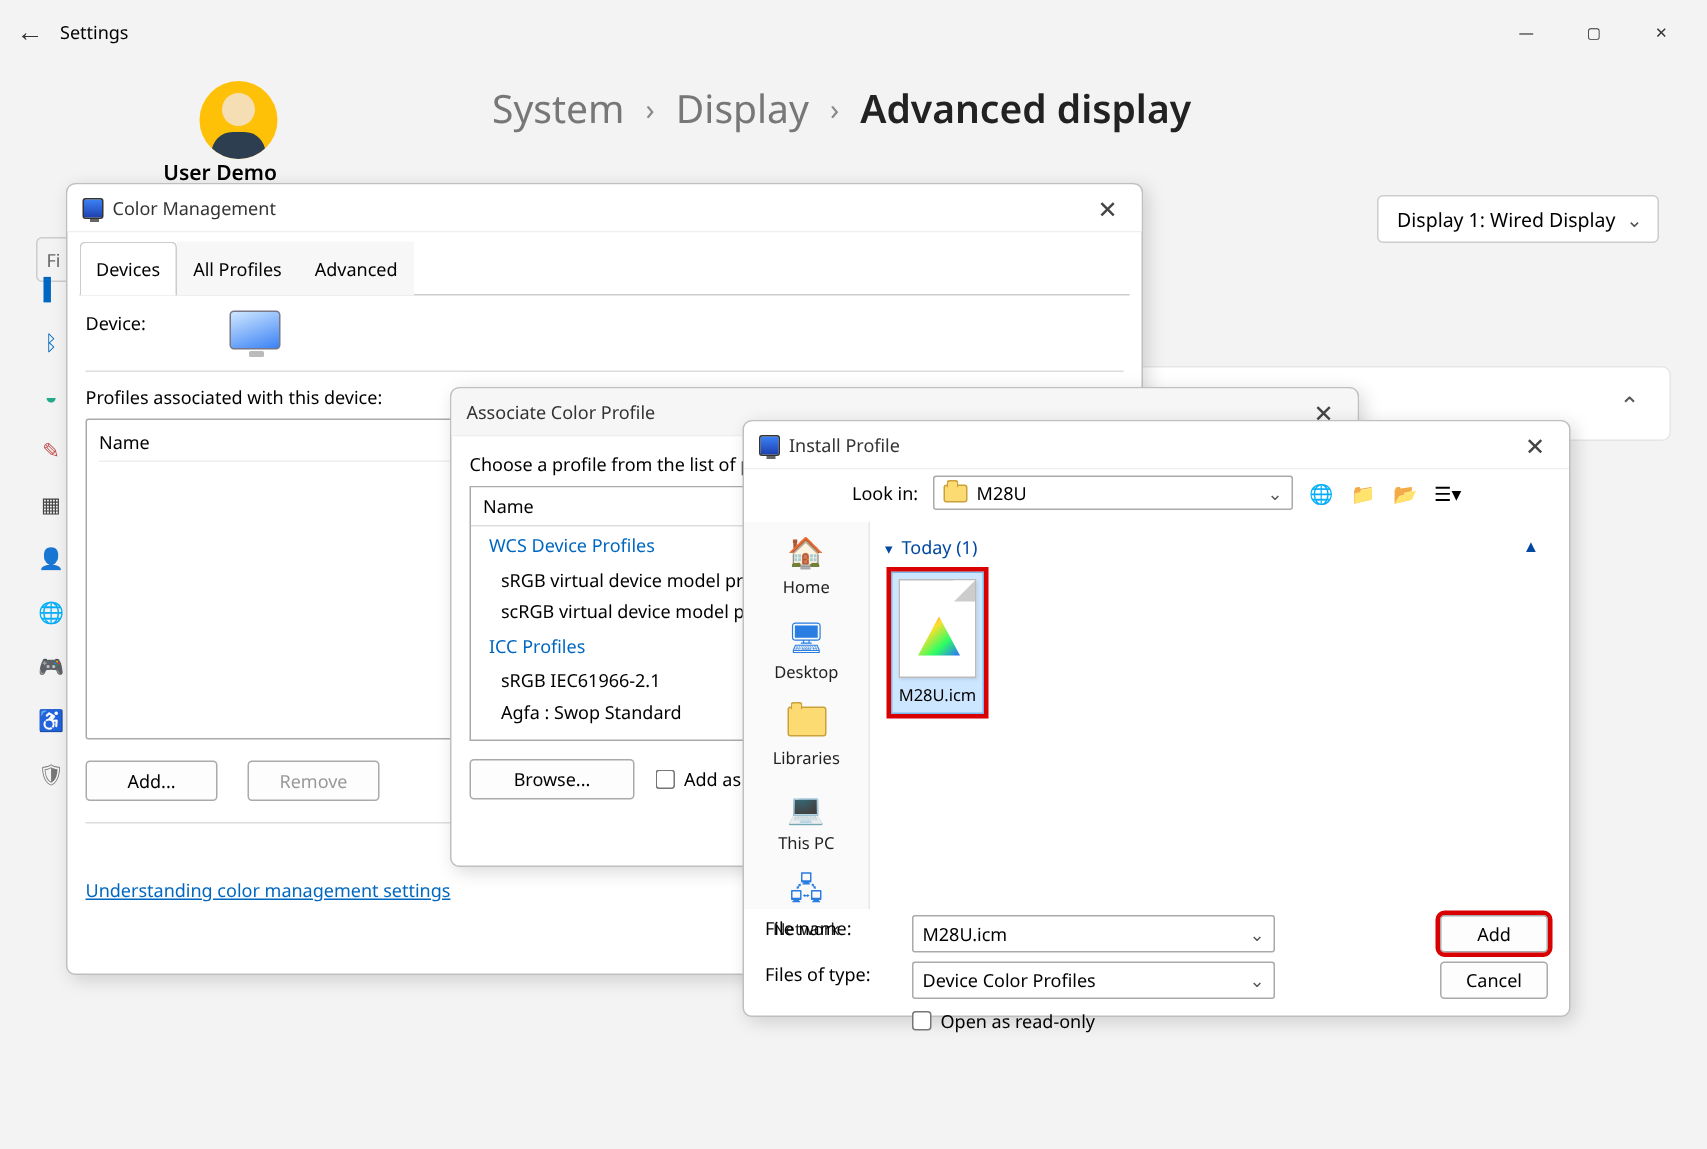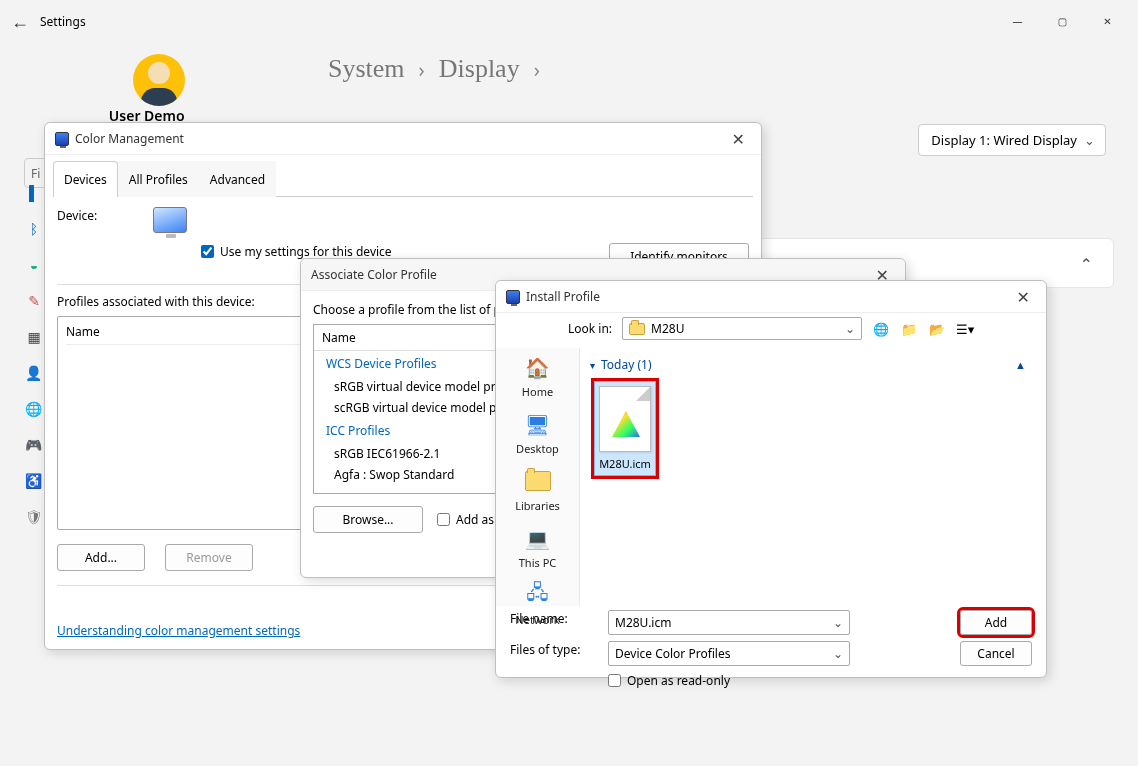--- a/index.html
+++ b/index.html
@@ -20,21 +20,21 @@
   .avatar::after { content:""; position:absolute; width:36px; height:20px; background:#2c3e50; border-radius: 14px 14px 0 0; bottom:-2px; left:8px; }
   .user-block { display:flex; align-items:center; margin-bottom: 18px; flex-direction: column; }
   .user-name { font-size: 14px; font-weight: 600; }
   .user-email { font-size: 11px; color: #555; }
   .search-stub { width:30px; height:30px; border:1px solid #ccc; border-radius:4px; display:flex; align-items:center; padding:0 6px; font-size:12px; color:#666; }
   .sidebar-strip { position:absolute; left:24px; top:182px; width:28px; display:flex; flex-direction:column; gap:16px; }
   .sidebar-strip .ico { width:20px; height:20px; display:flex; align-items:center; justify-content:center; font-size:14px; }
 
   .main-col { flex:1; padding-top: 12px; }
   .breadcrumb { font-size: 26px; color:#222; display:flex; align-items:center; gap:14px; margin-bottom:30px; }
-  .breadcrumb .crumb-dim { color:#777;font-family:Liberation Serif, serif; }
+  .breadcrumb .crumb-dim { color:#777; }
   .breadcrumb .chev { color:#888; font-size:20px; }
   .breadcrumb .crumb-bold { font-weight:600; }
 
   .display-select { float:right; margin-right:8px; border:1px solid #ccc; border-radius:4px; padding:6px 28px 6px 12px; font-size:13px; background:#fff; position:relative; }
   .display-select::after { content:"⌄"; position:absolute; right:10px; top:6px; color:#555; }
 
   .collapsed-card { margin-top:82px; border:1px solid #e6e6e6; border-radius:6px; background:#fff; height:50px; position:relative; }
   .collapsed-card .chev { position:absolute; right:20px; top:14px; font-size:16px; color:#555; }
 
   
@@ -127,20 +127,21 @@
     </div>
     <div class="search-stub">Fi</div>
   </div>
 
   <div class="main-col">
     <div class="breadcrumb">
       <span class="crumb-dim">System</span>
       <span class="chev">›</span>
       <span class="crumb-dim">Display</span>
       <span class="chev">›</span>
+      <span class="crumb-bold">Advanced display</span>
     </div>
     <div style="height:10px"></div>
     <div class="display-select">
       <span>Display 1: Wired Display</span>
     </div>
     <div style="clear:both"></div>
     <div class="collapsed-card">
       <span class="chev">⌃</span>
     </div>
   </div>
@@ -167,27 +168,20 @@
   </div>
   <div class="classic-body">
     <div class="cm-tabs">
       <div class="cm-tab active">Devices</div>
       <div class="cm-tab">All Profiles</div>
       <div class="cm-tab">Advanced</div>
     </div>
     <div class="cm-row">
       <span style="width:84px">Device:</span>
       <span class="monitor-icon"></span>
-    </div>
-    <div class="cm-row" style="justify-content:space-between">
-      <label class="cm-check">
-        <input type="checkbox" checked="" style="">
-        <span>Use my settings for this device</span>
-      </label>
-      <button class="btn wide">Identify monitors</button>
     </div>
     <hr class="cm-sep">
     <div>Profiles associated with this device:</div>
     <div class="cm-list">
       <div class="cm-list-header">Name</div>
     </div>
     <div class="cm-footer">
       <button class="btn">Add...</button>
       <button class="btn" style="color:#999">Remove</button>
     </div>

